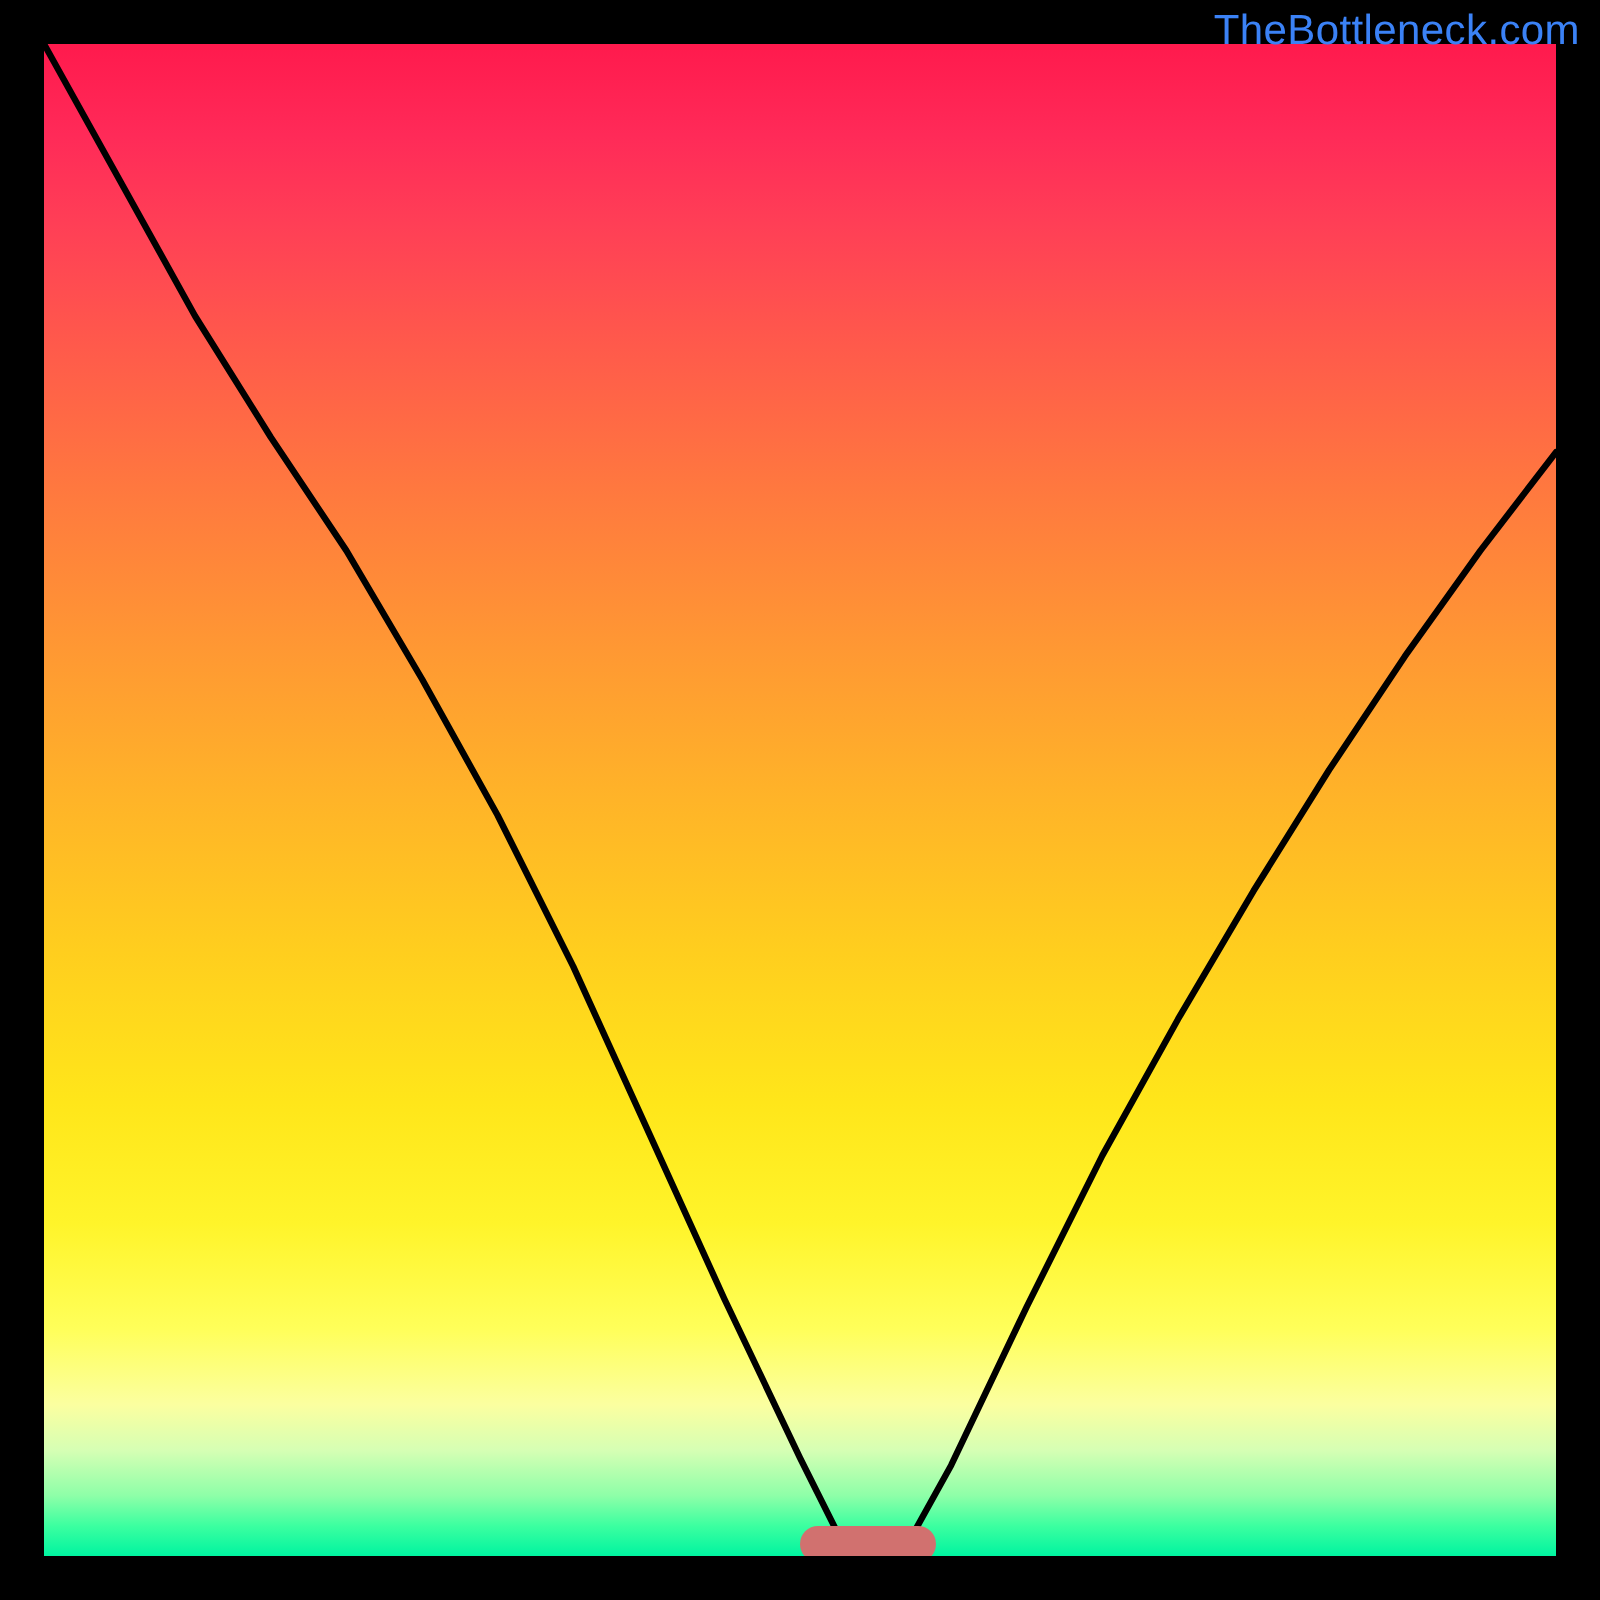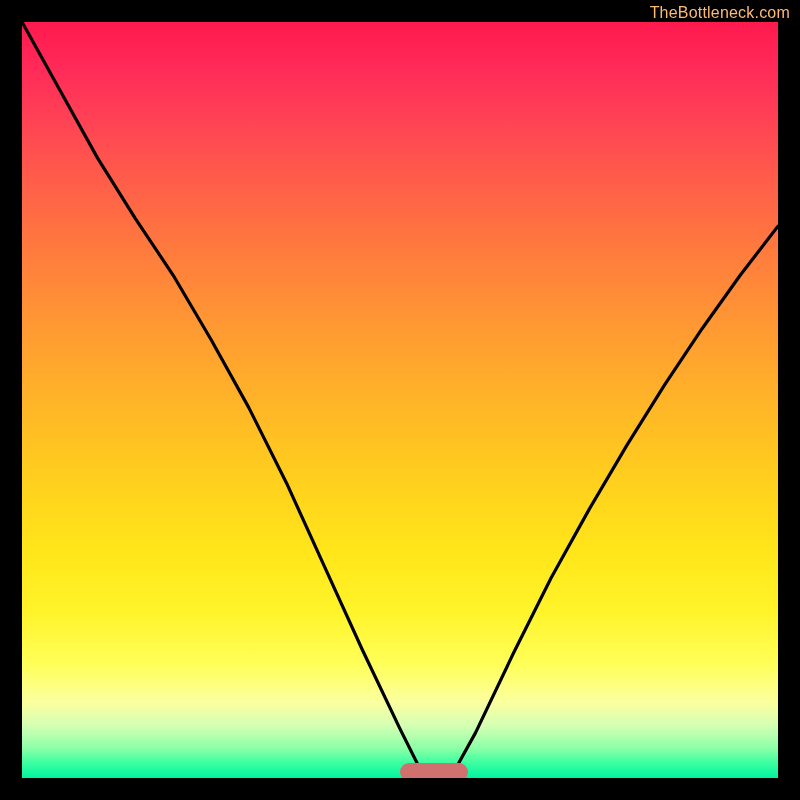--- a/index.html
+++ b/index.html
@@ -56,22 +56,22 @@
   .marker {
     position: absolute;
     background: #d1716f;
     border-radius: 9px;
     height: 18px;
   }
   .watermark {
     position: absolute;
     top: 4px;
     right: 10px;
-    color: #fdba74;
-    font-size: 16px;
+    color: #3b82f6;
+    font-size: 21px;
     font-weight: 500;
     letter-spacing: 0.2px;
     user-select: none;
   }
 </style>
 </head>
 <body>
 
 <div class="frame">
 

